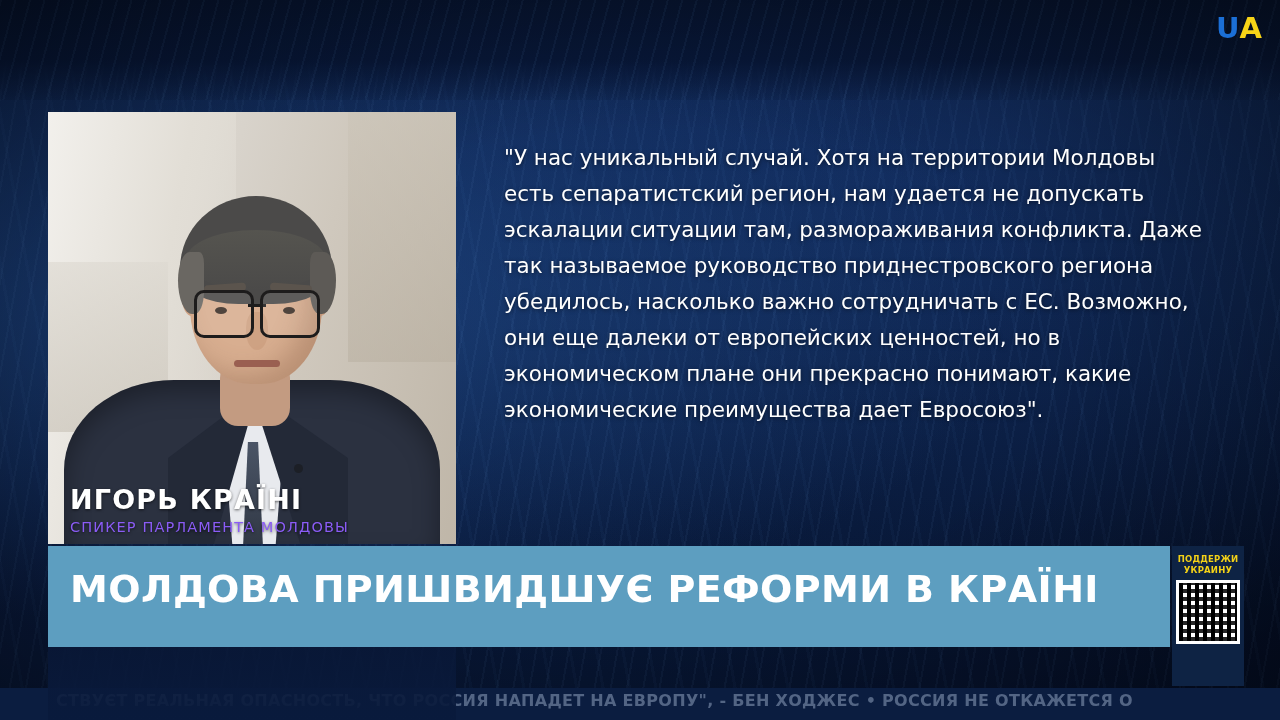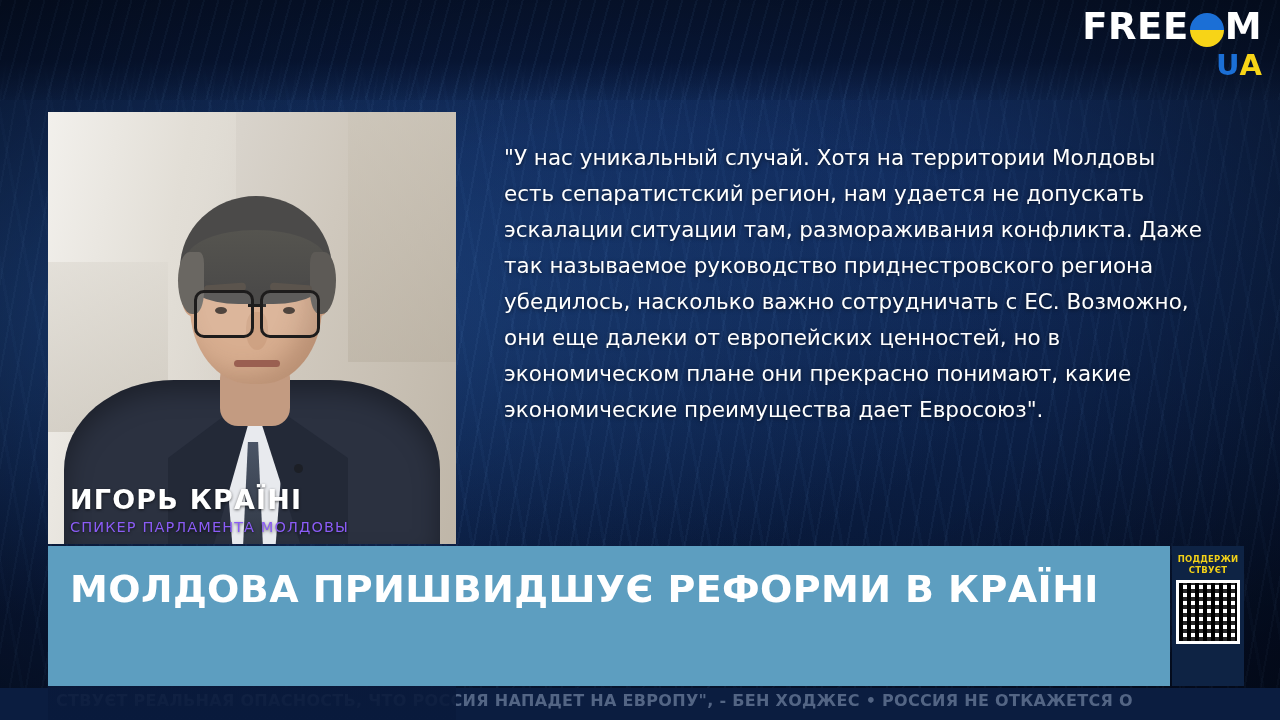--- a/index.html
+++ b/index.html
@@ -408,21 +408,21 @@
     font-size: 16px;
     letter-spacing: .3px;
     opacity: .75;
   }
 
   .headline-box {
     position: absolute;
     left: 48px;
     top: 546px;
     width: 1122px;
-    height: 140px;
+    height: 101px;
     background: #5d9ec0;
     z-index: 30;
   }
   .headline-text {
     position: absolute;
     left: 22px;
     top: 16px;
     width: 1080px;
     color: #ffffff;
     font-family: "DejaVu Sans", sans-serif;
@@ -474,25 +474,20 @@
 
 <div class="screen">
 
   <div class="bg"></div>
   <div class="bg-stripes"></div>
   <div class="bg-stripes2"></div>
   <div class="top-band"></div>
   <div class="bg-vignette"></div>
 
   <div class="logo">
-    <div class="logo-main">
-      <span class="seg">FREE</span>
-      <span class="logo-circle"></span>
-      <span class="seg">M</span>
-    </div>
     <div class="logo-ua">
       <span class="u">U</span>
       <span class="a">A</span>
     </div>
   </div>
 
   <div class="photo-wrap">
     <div class="photo-bg"></div>
     <div class="wall-line"></div>
     <div class="wall-line2"></div>
@@ -531,17 +526,17 @@
   <div class="ticker-strip">
     <div class="ticker-text">СТВУЄТ РЕАЛЬНАЯ ОПАСНОСТЬ, ЧТО РОССИЯ НАПАДЕТ НА ЕВРОПУ", - БЕН ХОДЖЕС  •  РОССИЯ НЕ ОТКАЖЕТСЯ О</div>
   </div>
 
   <div class="headline-box">
     <div class="headline-text">МОЛДОВА ПРИШВИДШУЄ РЕФОРМИ В КРАЇНІ</div>
   </div>
 
   <div class="qr-block">
     <div class="qr-caption">ПОДДЕРЖИ</div>
-    <div class="qr-caption" style="margin-top:-4px">СТВУЄТ</div>
+    <div class="qr-caption" style="margin-top:-4px">УКРАИНУ</div>
     <div class="qr-code"></div>
   </div>
 
 </div>
 
 </body></html>

